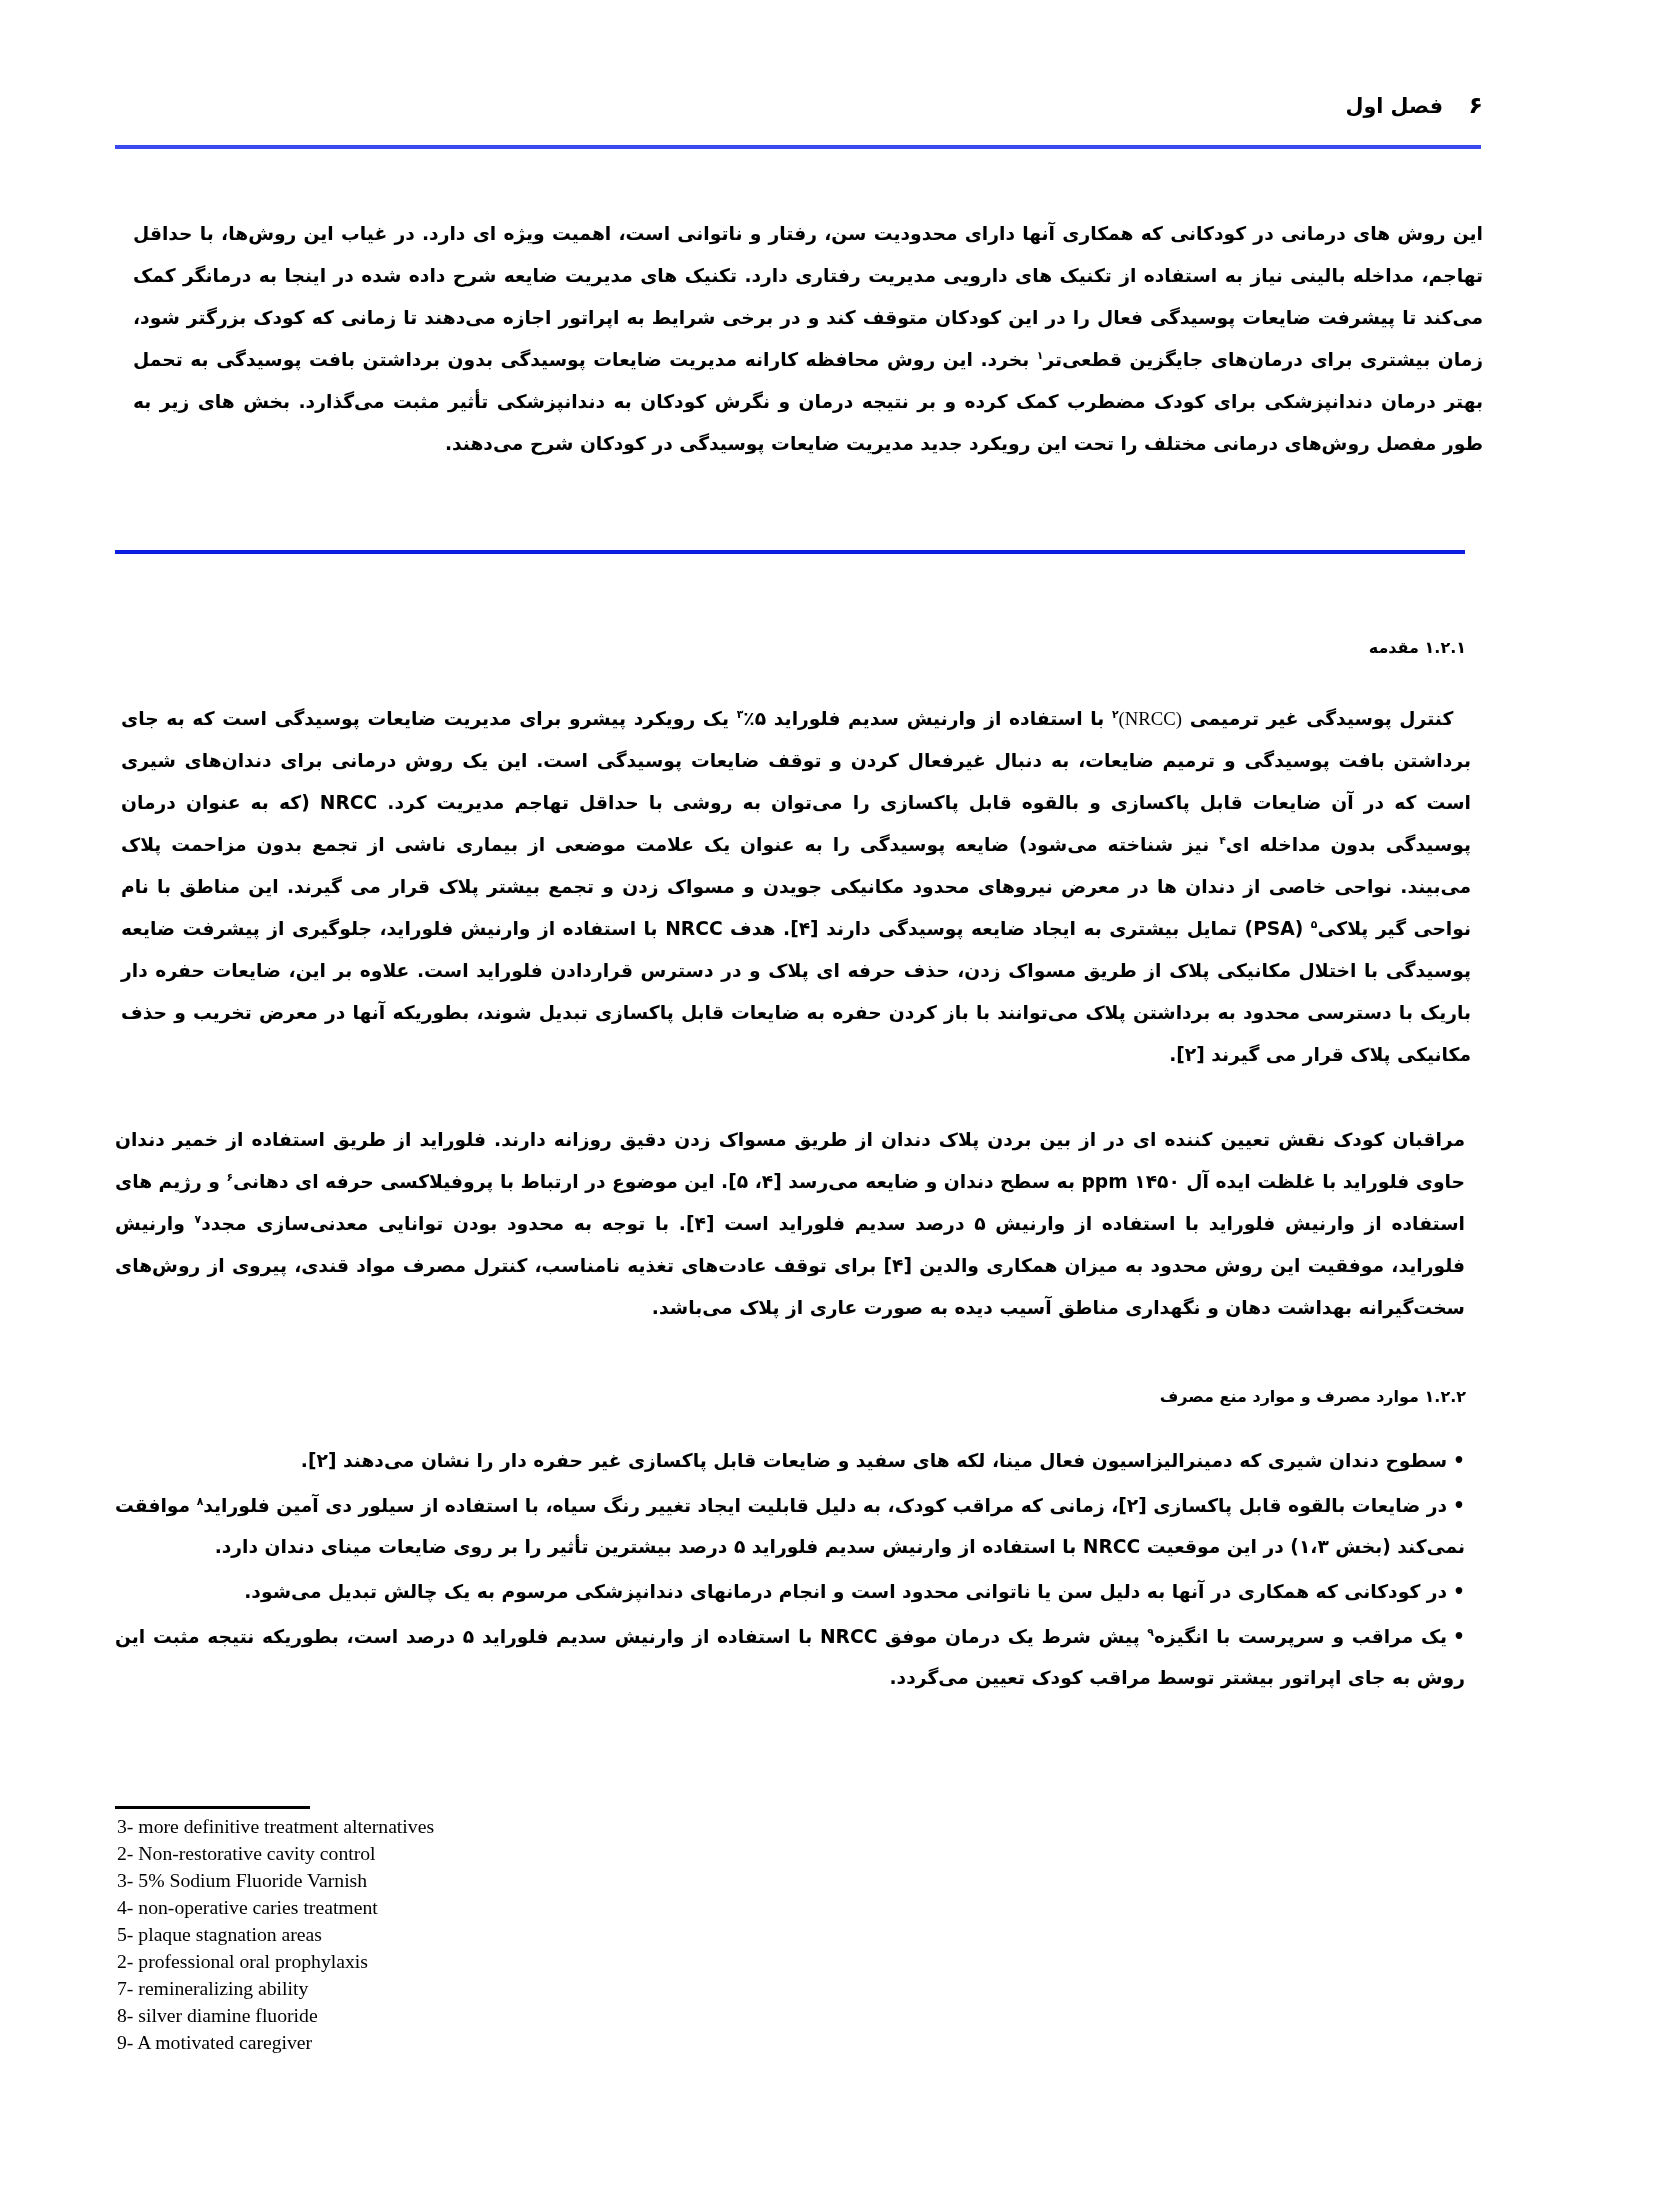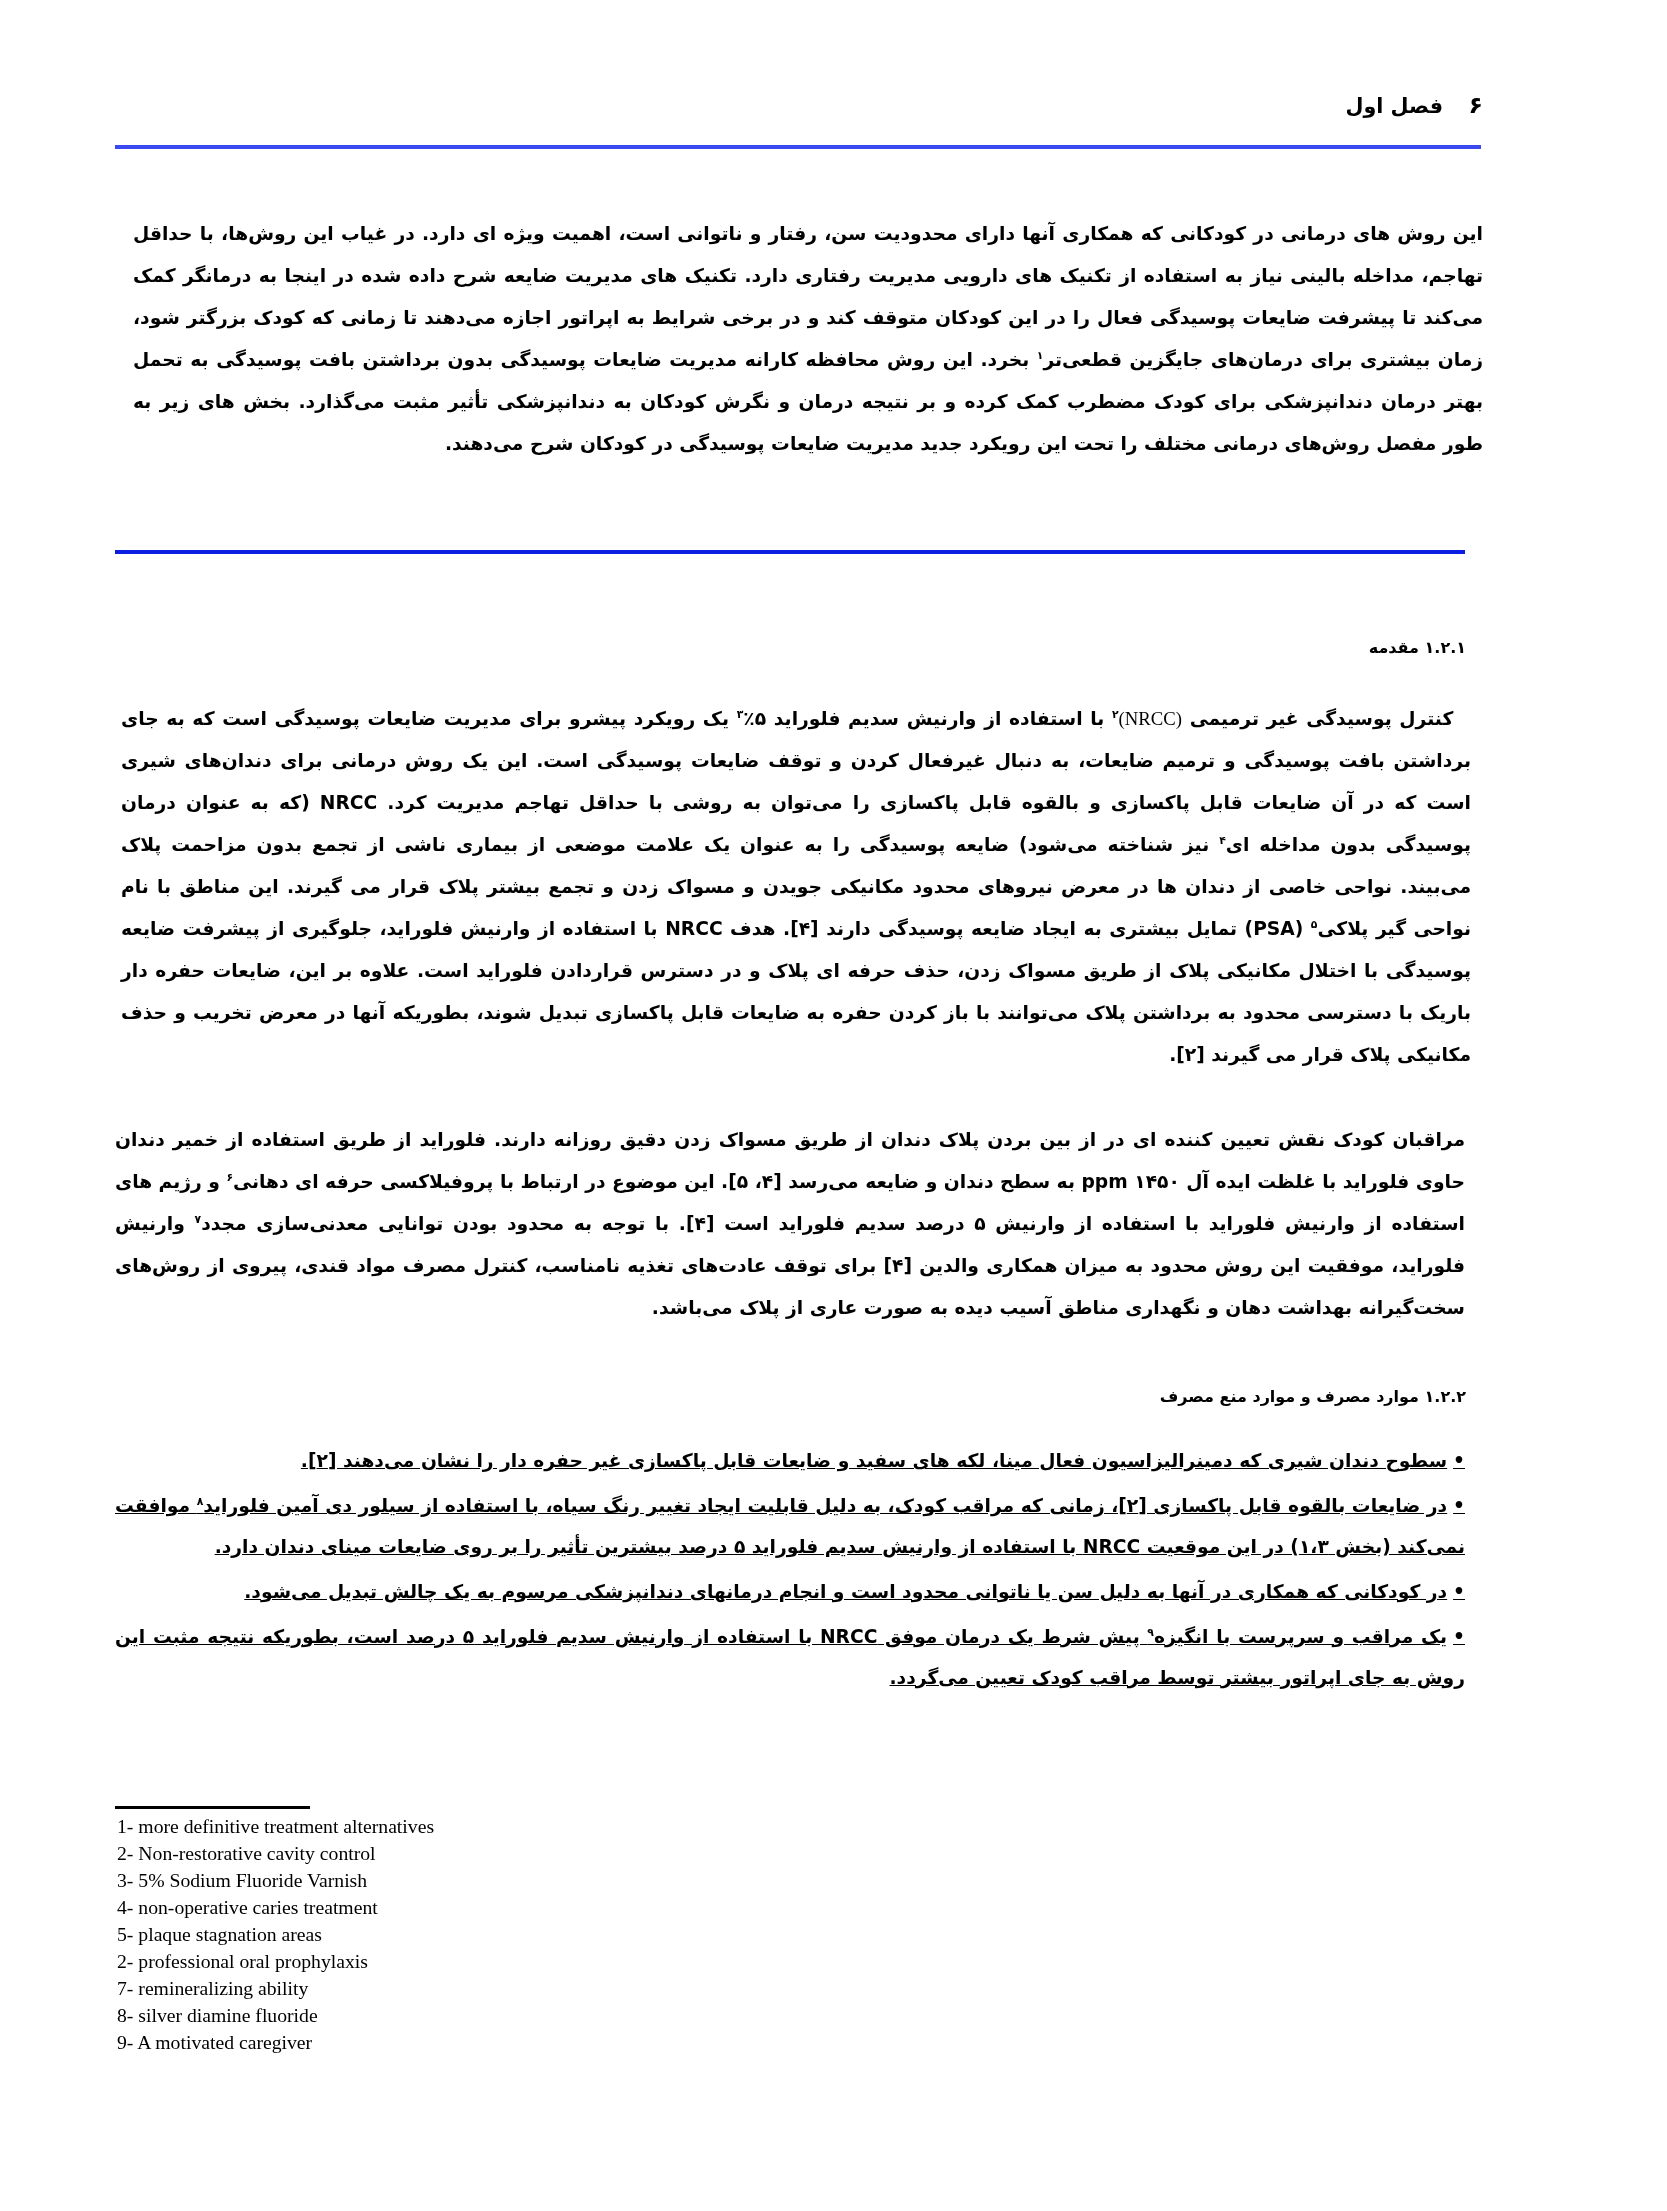--- a/index.html
+++ b/index.html
@@ -18,21 +18,21 @@
   .section-rule { position: absolute; left: 115px; top: 550px; width: 1350px; height: 3.9px; background: #0a1ee0; }
 
   .h2 { position: absolute; right: 202px; top: 563px; direction: rtl; font-family: "DejaVu Sans", sans-serif; font-weight: bold; font-size: 26.6px; white-space: nowrap; }
   .h3 { position: absolute; right: 202px; direction: rtl; font-family: "DejaVu Sans", sans-serif; font-weight: bold; font-size: 16px; white-space: nowrap; }
   .h3a { top: 638px; }
   .h3b { top: 1387px; }
 
   .p2 { top: 692px; text-indent: 17.7px; }
   .p3 { top: 1119px; }
 
-  .bullets { position: absolute; left: 115px; width: 1350px; top: 1440px; text-decoration: underline; }
+  .bullets { position: absolute; left: 115px; width: 1350px; top: 1440px; }
   .bullet { font-size: 18.7px; line-height: 41px; margin-bottom: 3.9px; }
   .bullet .dot { margin-left: 5.9px; }
 
   sup { font-size: 10.8px; line-height: 0; vertical-align: super; }
   .latin { font-family: "Liberation Serif", serif; font-weight: normal; }
 
   .footnote-rule { position: absolute; left: 115px; top: 1806px; width: 195px; height: 3px; background: #000; }
   .footnotes { position: absolute; left: 117px; top: 1813px; font-family: "Liberation Serif", serif; font-size: 19.7px; line-height: 27px; direction: ltr; }
   .footnotes div { white-space: nowrap; }
 </style>
@@ -67,21 +67,21 @@
 
   <div class="bullets rtl">
     <div class="bullet"><span class="dot">•</span><span>سطوح دندان شیری که دمینرالیزاسیون فعال مینا، لکه های سفید و ضایعات قابل پاکسازی غیر حفره دار را نشان می‌دهند [۲].</span></div>
     <div class="bullet"><span class="dot">•</span><span>در ضایعات بالقوه قابل پاکسازی [۲]، زمانی که مراقب کودک، به دلیل قابلیت ایجاد تغییر رنگ سیاه، با استفاده از سیلور دی آمین فلوراید</span><sup>۸</sup><span> موافقت نمی‌کند (بخش ۱،۳) در این موقعیت NRCC  با استفاده از وارنیش سدیم فلوراید ۵ درصد بیشترین تأثیر را بر روی ضایعات مینای دندان دارد.</span></div>
     <div class="bullet"><span class="dot">•</span><span>در کودکانی که همکاری در آنها به دلیل سن یا ناتوانی محدود است و انجام درمانهای دندانپزشکی مرسوم به یک چالش تبدیل می‌شود.</span></div>
     <div class="bullet"><span class="dot">•</span><span>یک مراقب و سرپرست با انگیزه</span><sup>۹</sup><span> پیش شرط یک درمان موفق NRCC با استفاده از وارنیش سدیم فلوراید ۵ درصد است، بطوریکه نتیجه مثبت این روش به جای اپراتور بیشتر توسط مراقب کودک تعیین می‌گردد.</span></div>
   </div>
 
   <div class="footnote-rule"></div>
   <div class="footnotes">
-    <div>1- more definitive treatment alternatives</div>
+    <div>3- more definitive treatment alternatives</div>
     <div>2- Non-restorative cavity control</div>
     <div>3- 5% Sodium Fluoride Varnish</div>
     <div>4- non-operative caries treatment</div>
     <div>5- plaque stagnation areas</div>
     <div>2- professional oral prophylaxis</div>
     <div>7- remineralizing ability</div>
     <div>8- silver diamine fluoride</div>
     <div>9- A motivated caregiver</div>
   </div>
 

